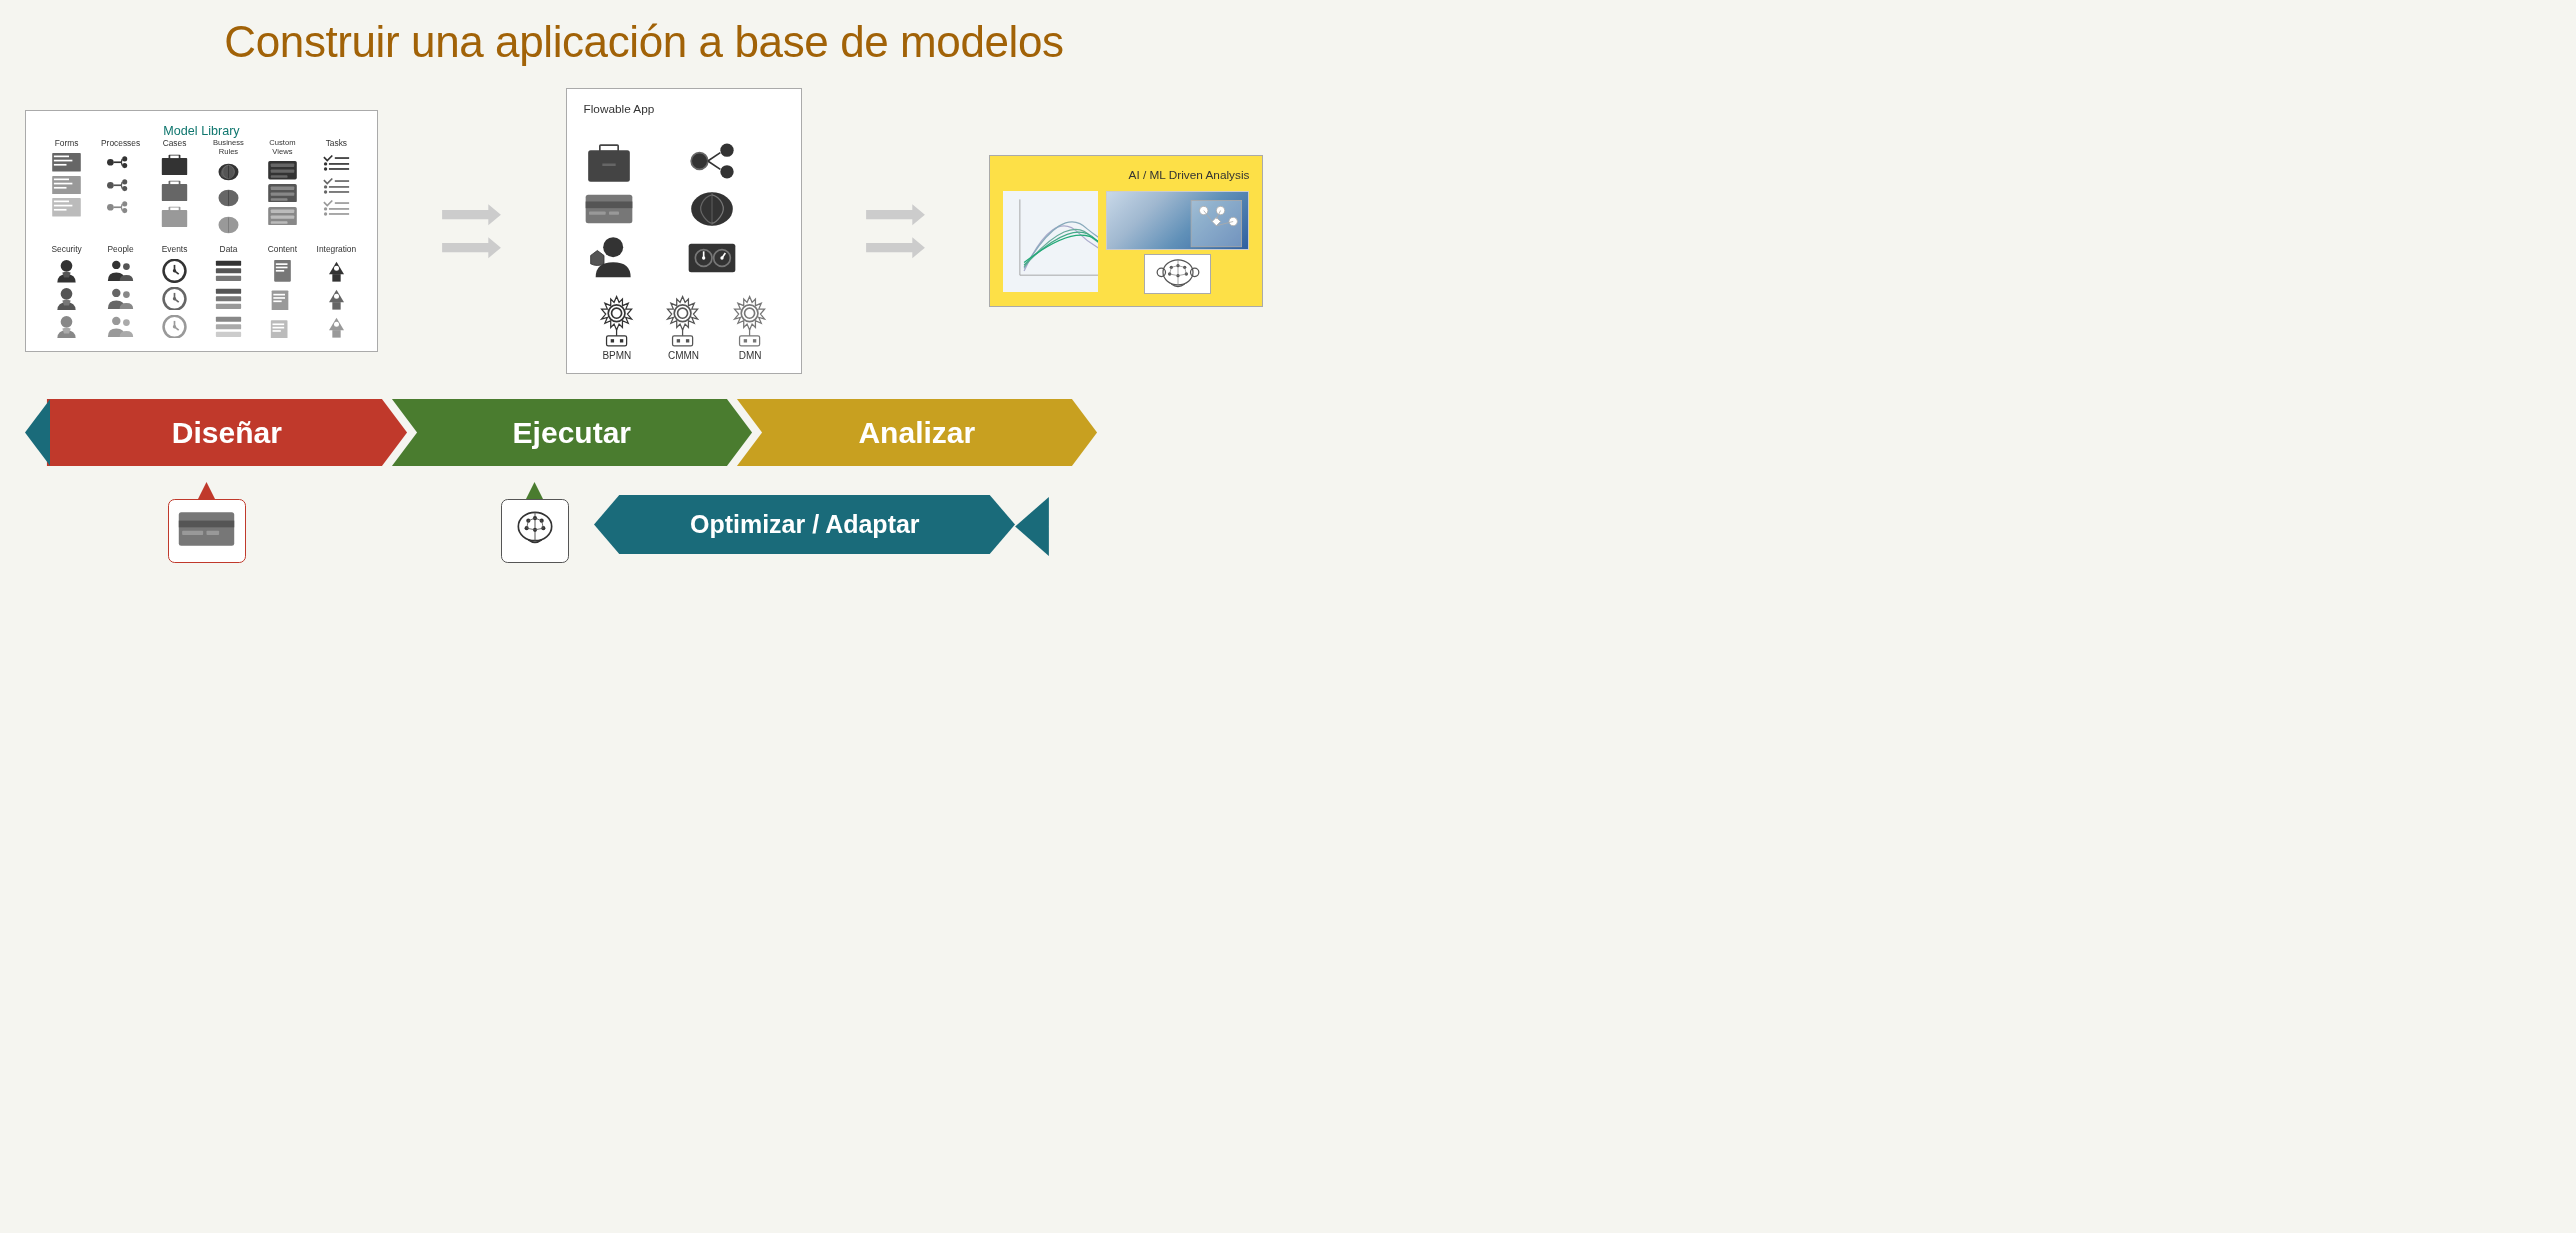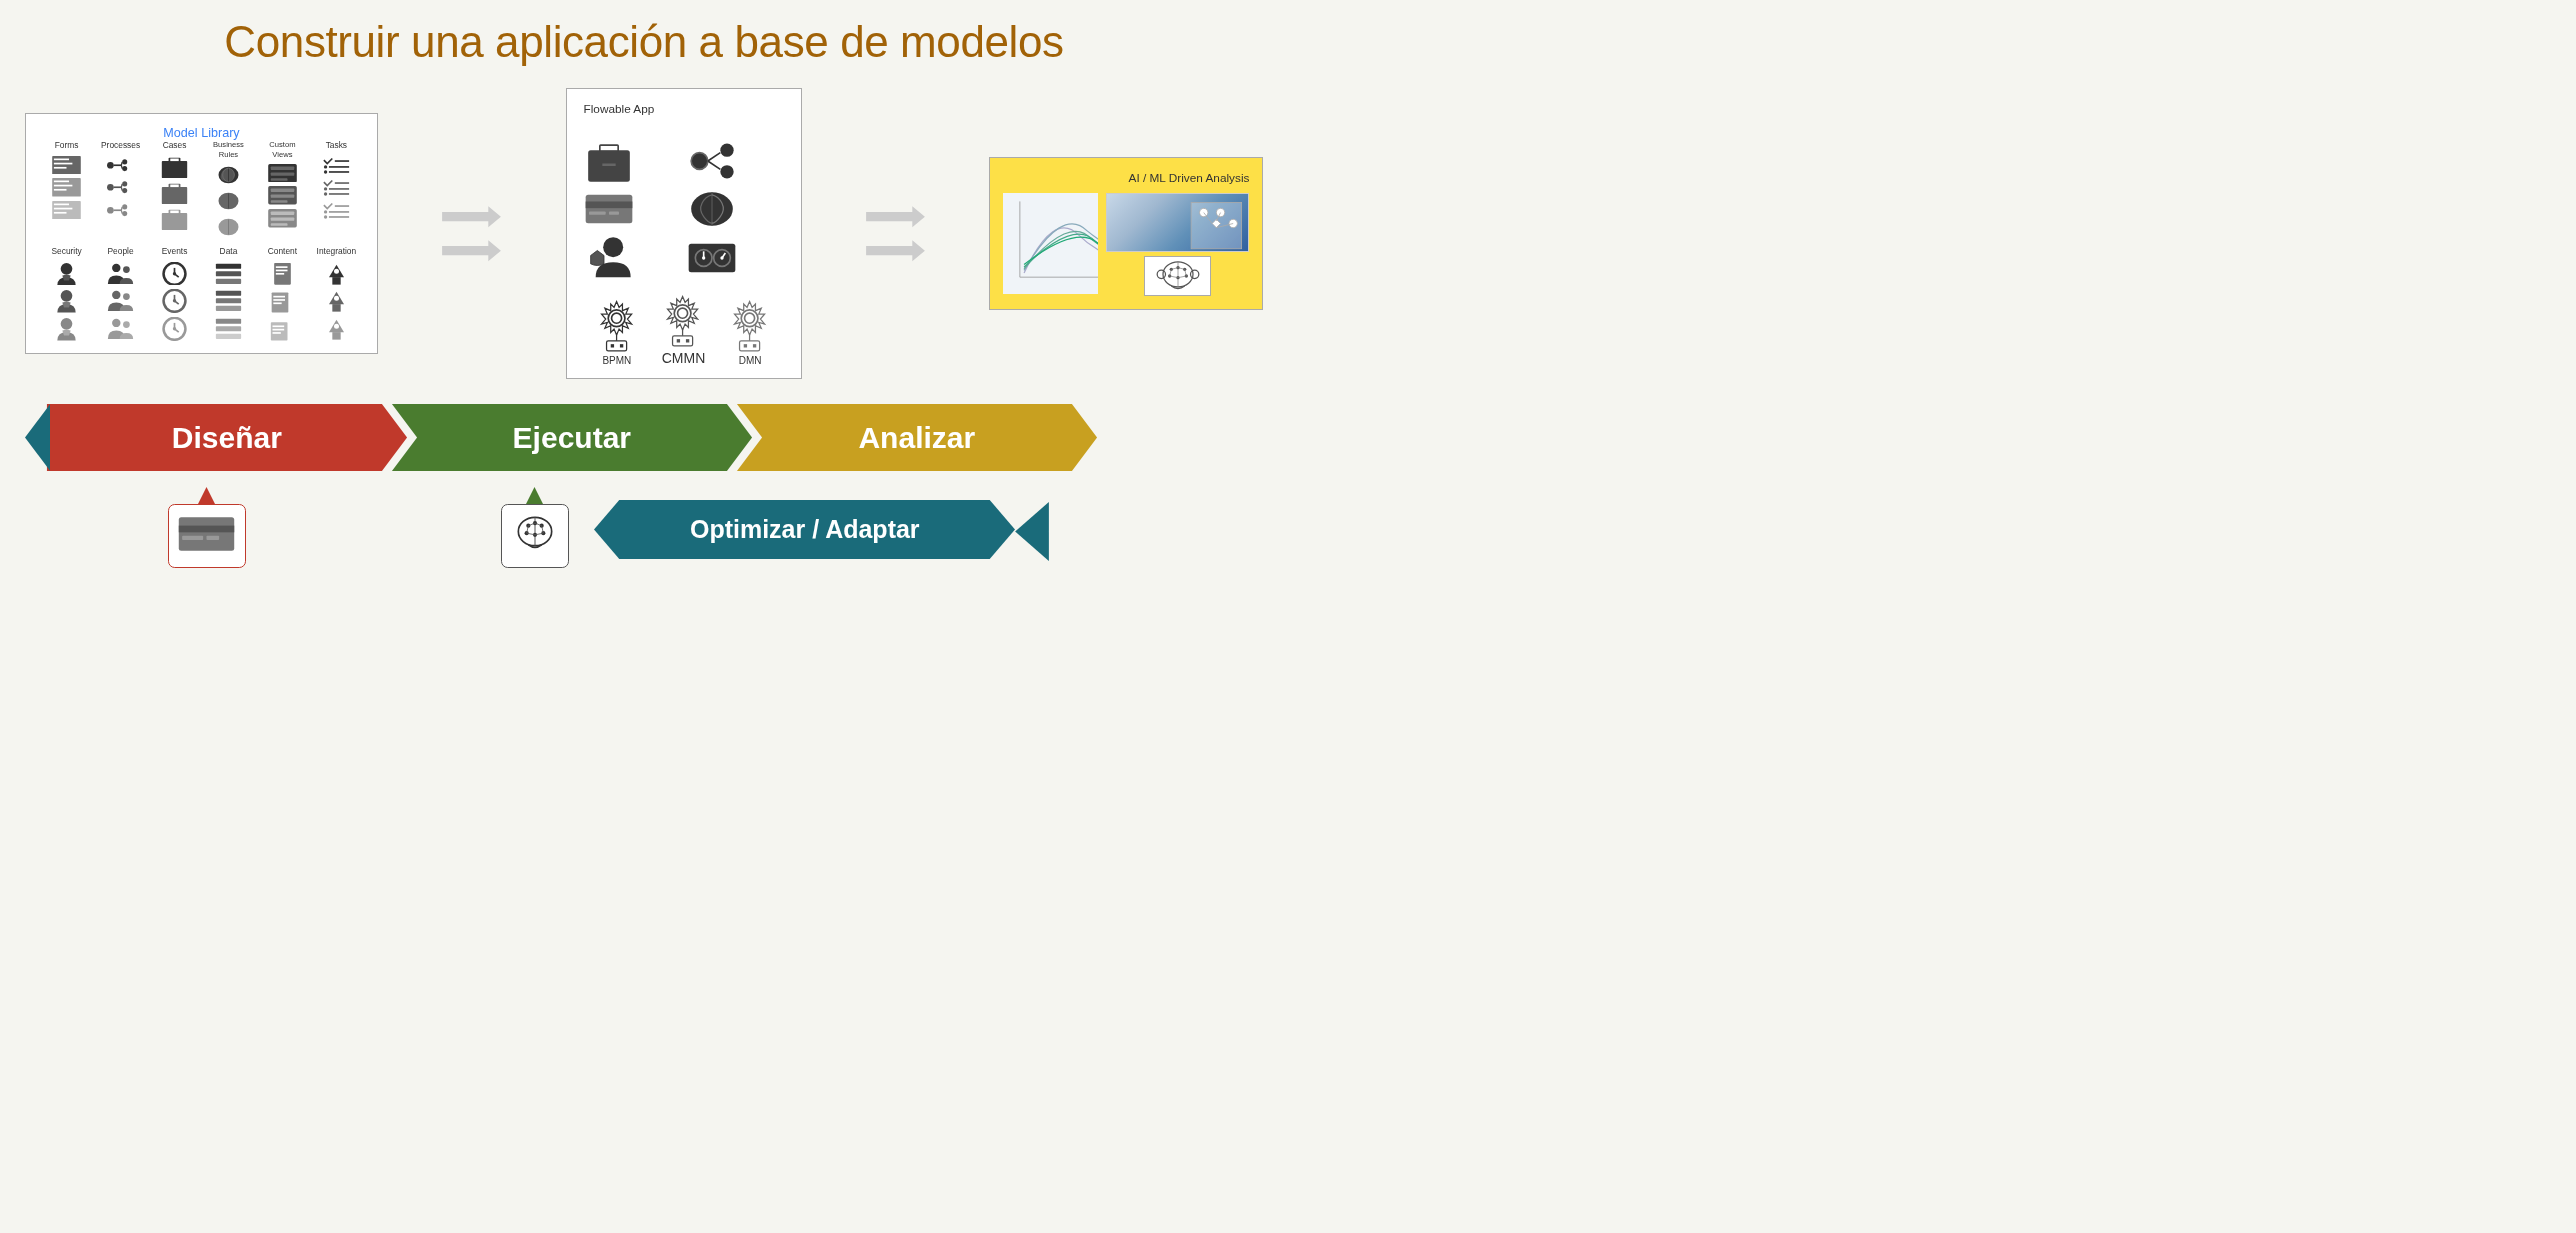--- a/index.html
+++ b/index.html
@@ -41,21 +41,21 @@
       padding: 12.6px 17px;
       width: 353px;
       flex-shrink: 0;
     }
 
     .model-library-title {
       text-align: center;
       font-size: 12.6px;
       font-weight: 400;
       margin-bottom: 0;
-      color: #3b82f6;
+      color: #0f766e;
     }
 
     .lib-col {
       display: flex;
       flex-direction: column;
       align-items: center;
       gap: 5px;
     }
 
     .lib-col-label {
@@ -503,21 +503,21 @@
         <div style="text-align:center;">
           <svg width="46" height="55" viewBox="0 0 55 65">
             <circle cx="27" cy="25" r="10" fill="none" stroke="#555" stroke-width="2"></circle>
             <polygon points="27,5 30,12 34,8 34,16 41,13 38,20 45,20 40,26 45,32 38,30 41,37 34,34 34,42 30,38 27,45 24,38 20,42 20,34 13,37 16,30 9,32 14,26 9,20 16,20 13,13 20,16 20,8 24,12" fill="none" stroke="#555" stroke-width="1.5"></polygon>
             <circle cx="27" cy="25" r="6" fill="none" stroke="#555" stroke-width="2"></circle>
             <rect x="15" y="52" width="24" height="12" rx="2" fill="none" stroke="#555" stroke-width="1.5"></rect>
             <rect x="20" y="56" width="4" height="4" fill="#555"></rect>
             <rect x="31" y="56" width="4" height="4" fill="#555"></rect>
             <line x1="27" y1="44" x2="27" y2="52" stroke="#555" stroke-width="1.5"></line>
           </svg>
-          <div style="font-size:14px; color:#333;">CMMN</div>
+          <div style="font-size:10px; color:#333;">CMMN</div>
         </div>
         <div style="text-align:center;">
           <svg width="46" height="55" viewBox="0 0 55 65">
             <circle cx="27" cy="25" r="10" fill="none" stroke="#777" stroke-width="2"></circle>
             <polygon points="27,5 30,12 34,8 34,16 41,13 38,20 45,20 40,26 45,32 38,30 41,37 34,34 34,42 30,38 27,45 24,38 20,42 20,34 13,37 16,30 9,32 14,26 9,20 16,20 13,13 20,16 20,8 24,12" fill="none" stroke="#777" stroke-width="1.5"></polygon>
             <circle cx="27" cy="25" r="6" fill="none" stroke="#777" stroke-width="2"></circle>
             <rect x="15" y="52" width="24" height="12" rx="2" fill="none" stroke="#777" stroke-width="1.5"></rect>
             <rect x="20" y="56" width="4" height="4" fill="#777"></rect>
             <rect x="31" y="56" width="4" height="4" fill="#777"></rect>
             <line x1="27" y1="44" x2="27" y2="52" stroke="#777" stroke-width="1.5"></line>

